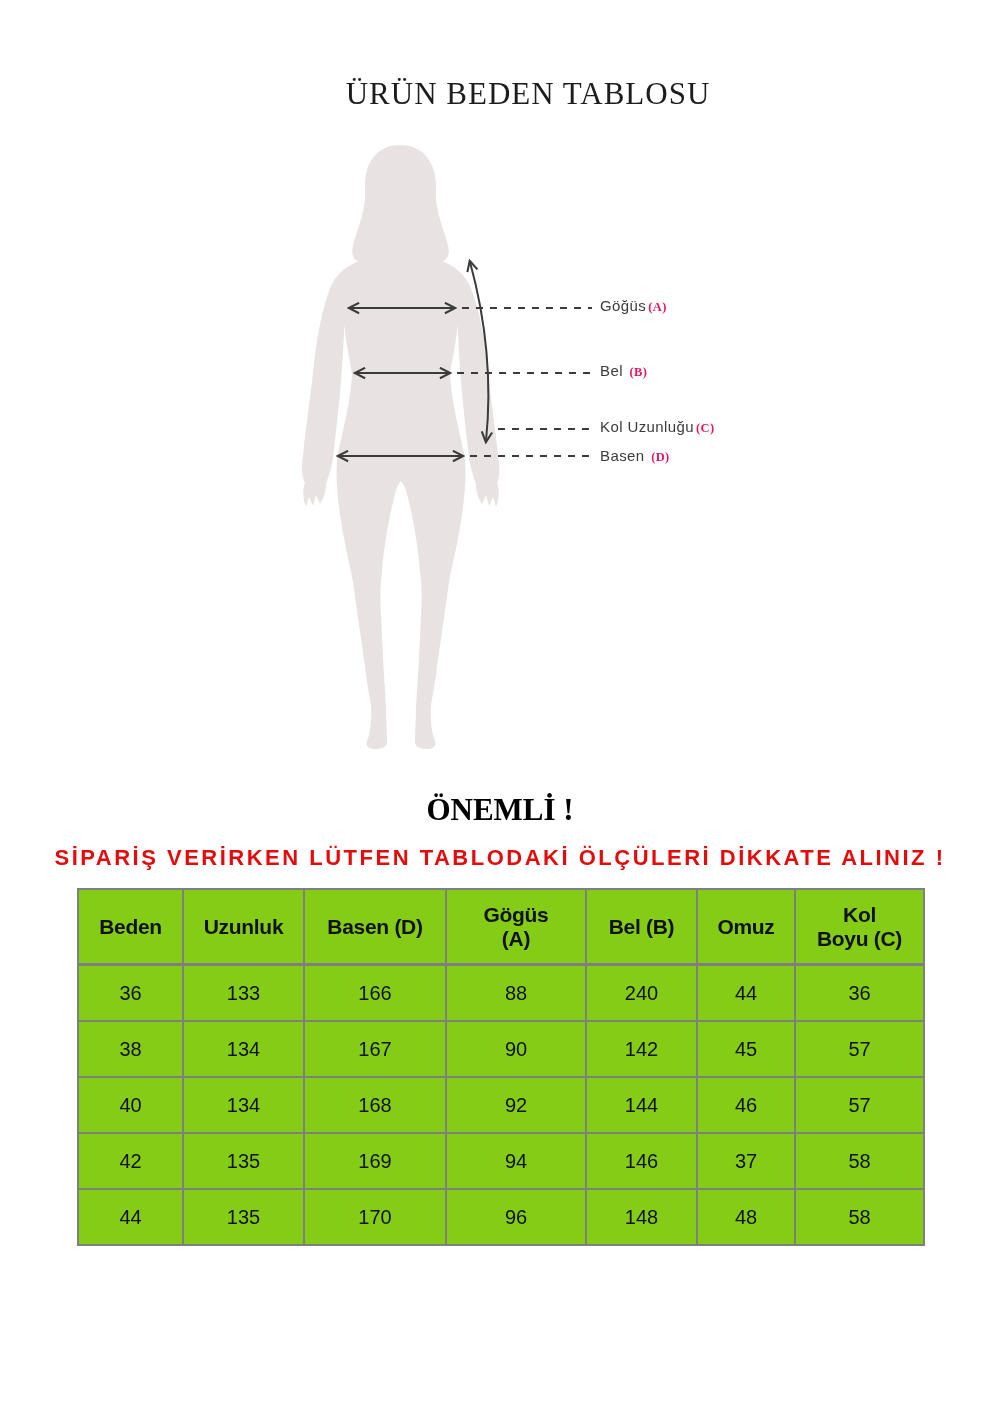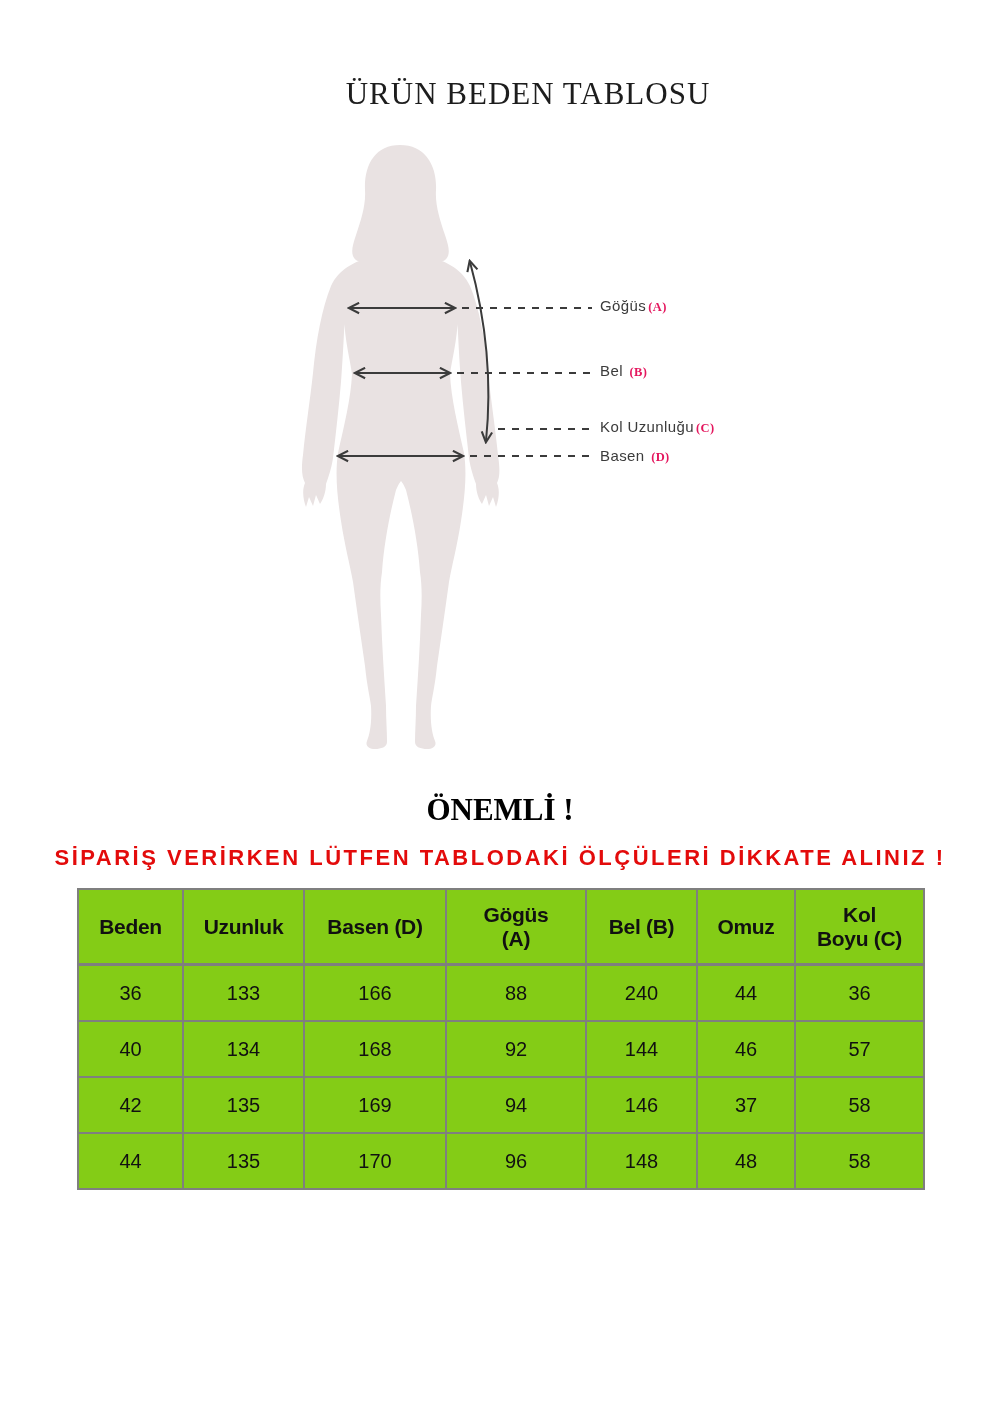--- a/index.html
+++ b/index.html
@@ -251,20 +251,29 @@
       <tr>
         <td>36</td>
         <td>133</td>
         <td>166</td>
         <td>88</td>
         <td>240</td>
         <td>44</td>
         <td>36</td>
       </tr>
       <tr>
+        <td>38</td>
+        <td>134</td>
+        <td>167</td>
+        <td>90</td>
+        <td>142</td>
+        <td>45</td>
+        <td>57</td>
+      </tr>
+      <tr>
         <td>40</td>
         <td>134</td>
         <td>168</td>
         <td>92</td>
         <td>144</td>
         <td>46</td>
         <td>57</td>
       </tr>
       <tr>
         <td>42</td>

